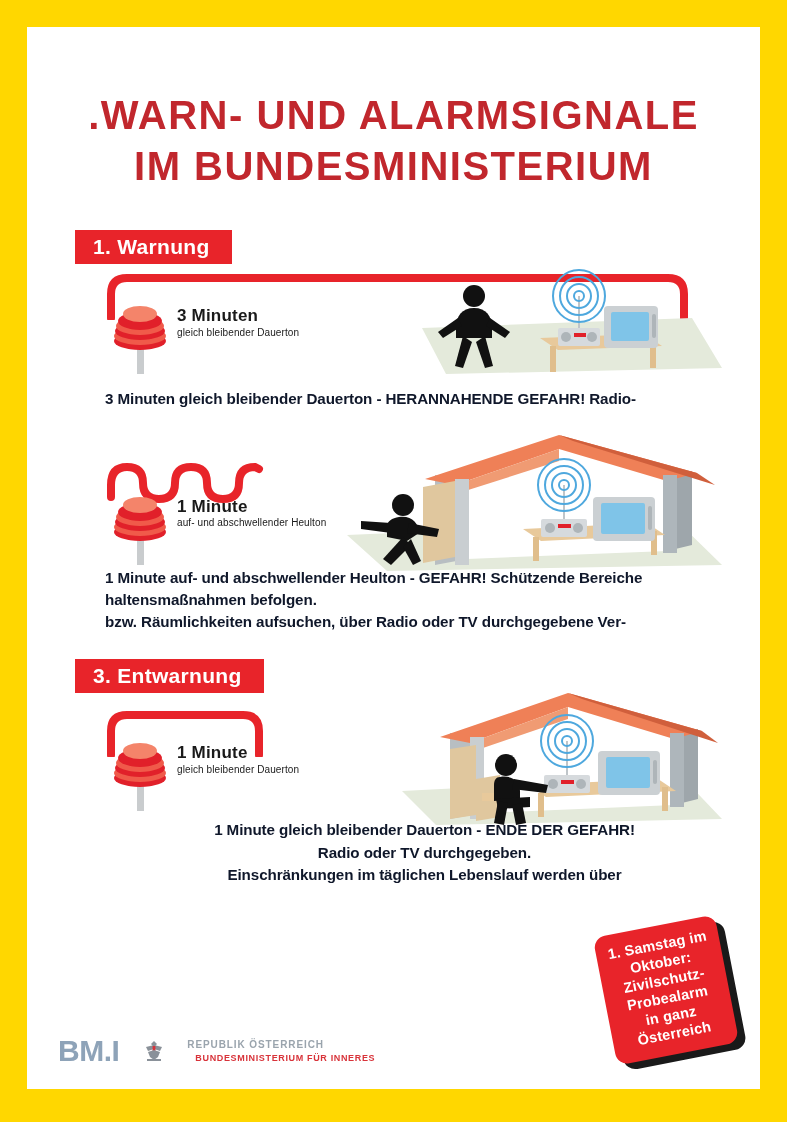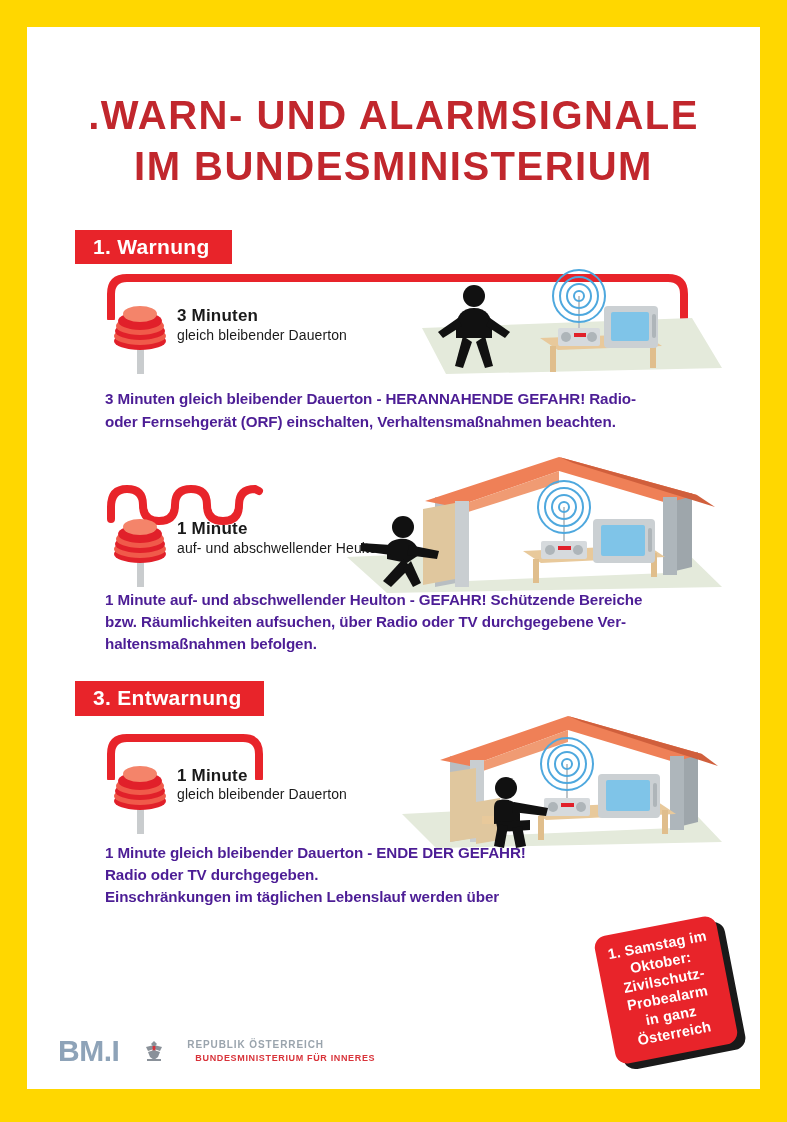--- a/index.html
+++ b/index.html
@@ -51,29 +51,29 @@
 
   
   .tone-row { position:relative; height:118px; }
   .tone-svg { position:absolute; left:78px; top:8px; }
   .siren { position:absolute; left:86px; top:36px; width:56px; height:74px; }
   .tone-label {
     position:absolute; left:150px; top:42px;
     color:#1a1a1a; line-height:1.22;
   }
   .tone-label .big { font-size:17px; font-weight:bold; display:block; letter-spacing:0.2px; }
-  .tone-label .small { font-size:14px; display:block; letter-spacing:0.1px; }
+  .tone-label .small { font-size:10px; display:block; letter-spacing:0.1px; }
 
   
   .desc {
     padding-left:78px;
     padding-right:16px;
     font-size:15.2px;
     font-weight:bold;
-    color:#4c1d95;
+    color:#0f172a;
     line-height:1.46;
     letter-spacing:-0.1px;
   }
   .desc span { display:block; white-space:nowrap; }
 
   
   .scene { position:absolute; pointer-events:none; }
 
   
   .stamp {
@@ -174,21 +174,20 @@
             <path d="M36,62 L16,76 L21,82 L40,70 Z"></path>
             <path d="M68,62 L88,76 L83,82 L64,70 Z"></path>
             <path d="M41,80 L33,110 L41,112 L50,86 Z"></path>
             <path d="M63,80 L71,110 L63,112 L54,86 Z"></path>
           </g>
         </svg>
       </div>
 
       <div class="desc" style="margin-top:6px;">
         <span>3 Minuten gleich bleibender Dauerton - HERANNAHENDE GEFAHR! Radio-</span>
-        <span>oder Fernsehgerät (ORF) einschalten, Verhaltensmaßnahmen beachten.</span>
       </div>
     </div>
 
     <div class="section" style="margin-top:28px;">
 
       <div class="tone-row" style="height:128px;">
 
         <svg class="tone-svg" style="left:78px; top:22px;" width="160" height="42" viewBox="0 0 160 42">
           <path d="M6,36 L6,24 Q6,6 22,6 Q38,6 38,22 Q38,38 54,38 Q70,38 70,22
                    Q70,6 86,6 Q102,6 102,22 Q102,38 118,38 Q134,38 134,22
@@ -252,22 +251,22 @@
             <path d="M44,94 L14,92 L14,100 L44,104 Z"></path>
             <path d="M62,94 L92,100 L90,108 L60,104 Z"></path>
             <path d="M56,108 L36,130 L44,136 L64,116 Z"></path>
             <path d="M64,110 L74,132 L66,136 L56,118 Z"></path>
           </g>
         </svg>
       </div>
 
       <div class="desc" style="margin-top:0;">
         <span>1 Minute auf- und abschwellender Heulton - GEFAHR! Schützende Bereiche</span>
+        <span>haltensmaßnahmen befolgen.</span>
         <span>bzw. Räumlichkeiten aufsuchen, über Radio oder TV durchgegebene Ver-</span>
-        <span>haltensmaßnahmen befolgen.</span>
       </div>
     </div>
 
     <div class="section" style="margin-top:26px;">
       <div class="sec-tag-wrap">
         <span class="sec-tag">3. Entwarnung</span>
       </div>
 
       <div class="tone-row" style="height:124px;">
 
@@ -329,21 +328,21 @@
             <circle cx="104" cy="78" r="11"></circle>
             <path d="M98,90 C110,88 118,94 118,104 L118,112 L92,114 L92,98 C92,93 94,90 98,90 Z"></path>
             <path d="M112,92 L146,98 L144,106 L110,102 Z"></path>
             <path d="M94,112 L128,110 L128,120 L96,122 Z"></path>
             <path d="M120,116 L124,136 L114,138 L110,118 Z"></path>
             <path d="M96,114 L92,136 L102,138 L106,116 Z"></path>
           </g>
         </svg>
       </div>
 
-      <div class="desc" style="margin-top:2px;">
+      <div class="desc" style="margin-top:2px;text-align:center;">
         <span>1 Minute gleich bleibender Dauerton - ENDE DER GEFAHR!</span>
         <span>Radio oder TV durchgegeben.</span>
         <span>Einschränkungen im täglichen Lebenslauf werden über</span>
       </div>
     </div>
   </div>
 
   <div class="stamp">
     <div class="stamp-txt">
       <span>1. Samstag im</span>

